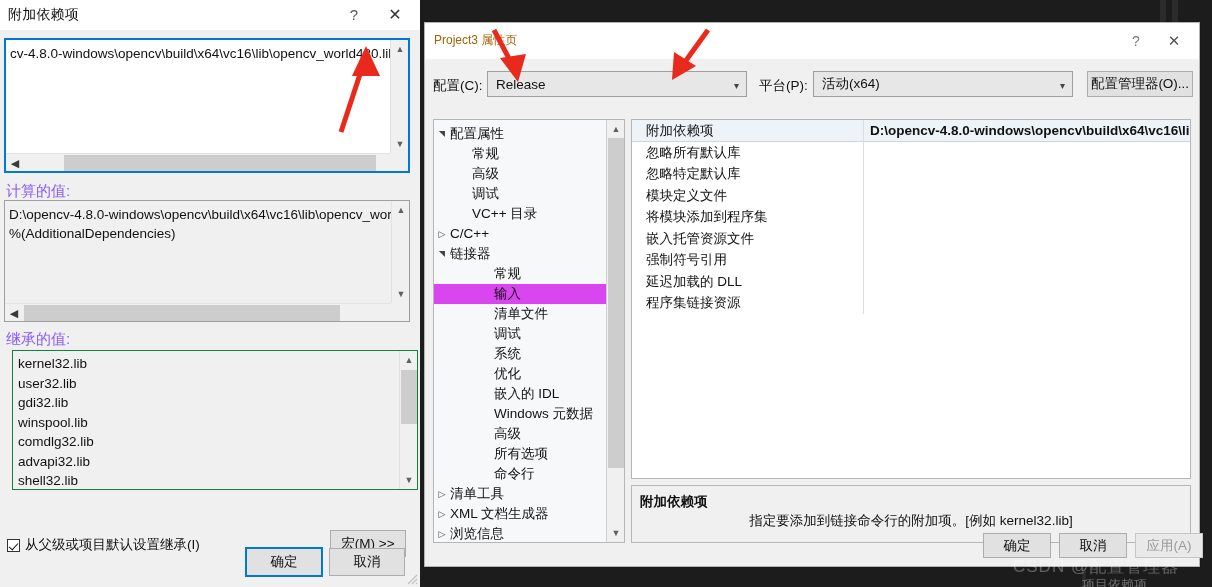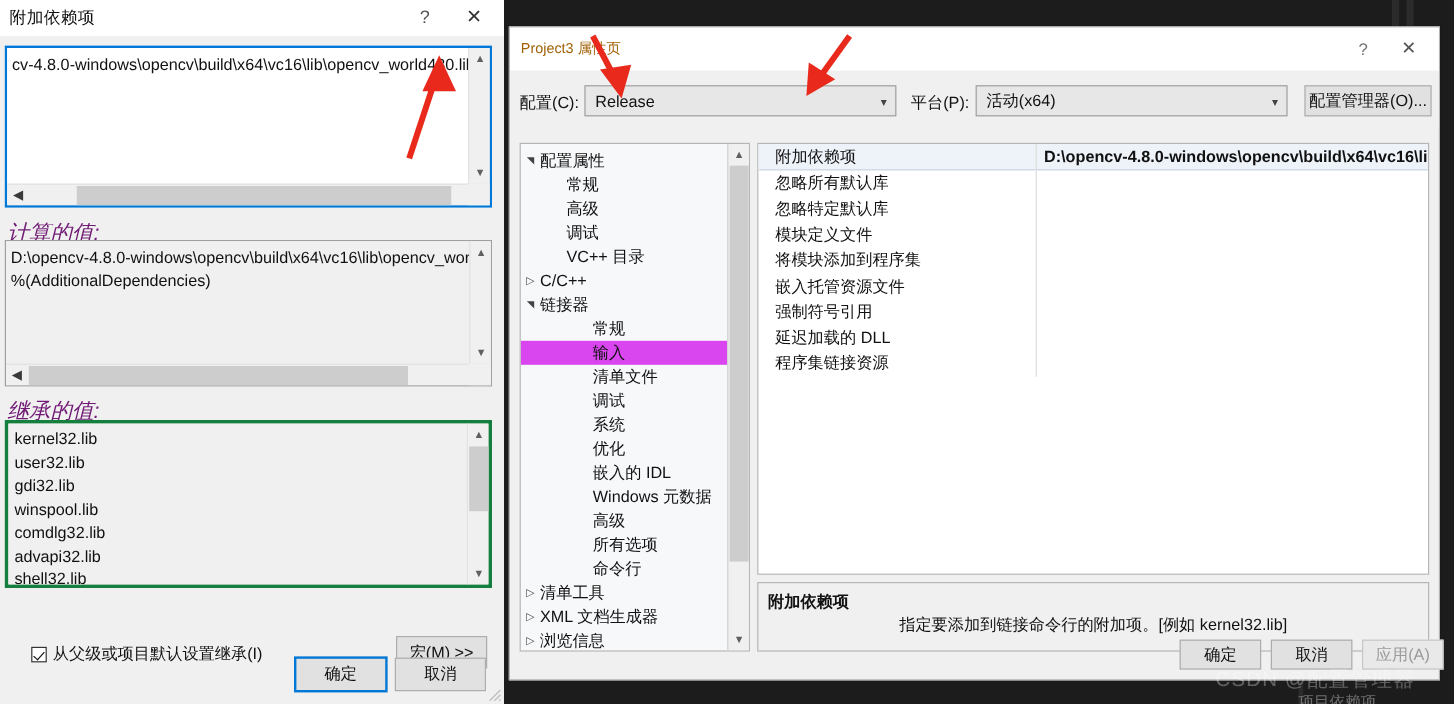--- a/index.html
+++ b/index.html
@@ -73,32 +73,32 @@
     background:#f0f0f0; border-top:1px solid #e2e2e2;
   }
   .hsb .arrow-l, .hsb .arrow-r {
     position:absolute; top:0; width:18px; height:18px; color:#3a3a3a;
     font-size:11px; text-align:center; line-height:18px;
   }
   .hsb .arrow-l { left:0; } .hsb .arrow-r { right:0; }
   .hsb .thumb { position:absolute; top:1px; height:16px; background:#cdcdcd; }
   .corner-box { position:absolute; right:0; bottom:0; width:18px; height:18px; background:#f0f0f0; }
 
-  .sec-label { position:absolute; font-size:18px; color:#701a75;font-style:italic; }
-
-  
-  .listbox { position:absolute; border:3px solid #15803d; background:#f0f0f0; }
+  .sec-label { position:absolute; font-size:15px; color:#8b5cf6; }
+
+  
+  .listbox { position:absolute; border:1px solid #15803d; background:#f0f0f0;margin-left:8px; }
   .lb-inner {
     position:absolute; left:0; top:0; right:18px; bottom:0;
     background:#f0f0f0; overflow:hidden; padding:3px 0 0 5px;
   }
   .lb-item { font-size:13.5px; color:#111; line-height:19.5px; white-space:nowrap; }
 
   
-  .cb-row { position:absolute; left:26px; top:506px; display:flex; align-items:center; gap:5px; }
+  .cb-row { position:absolute; left:7px; top:506px; display:flex; align-items:center; gap:5px; }
   .cb-box {
     width:13px; height:13px; border:1px solid #333; background:#fff;
     position:relative; flex:none;
   }
   .cb-box::after {
     content:""; position:absolute; left:3px; top:1px; width:4px; height:8px;
     border:solid #111; border-width:0 1.6px 1.6px 0; transform:rotate(42deg);
   }
   .cb-label { font-size:13.5px; color:#111; white-space:nowrap; }
 

